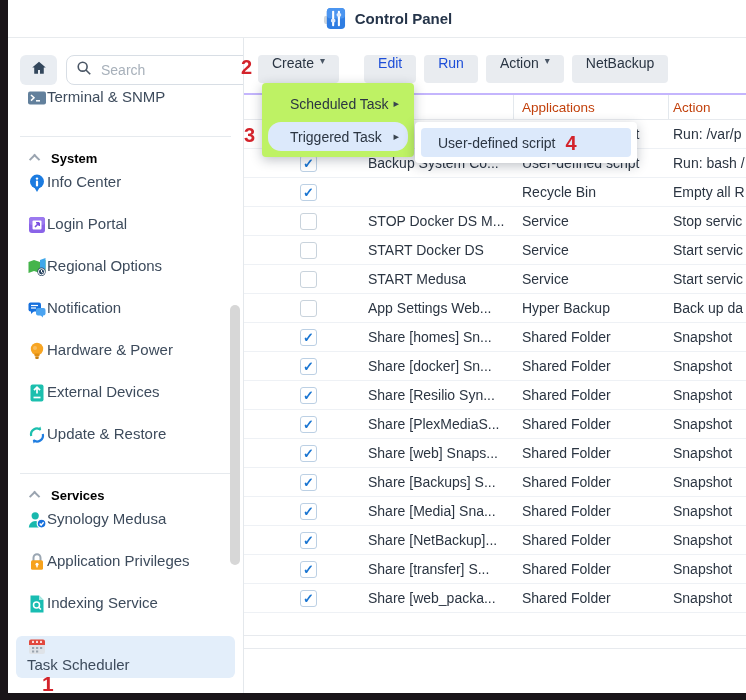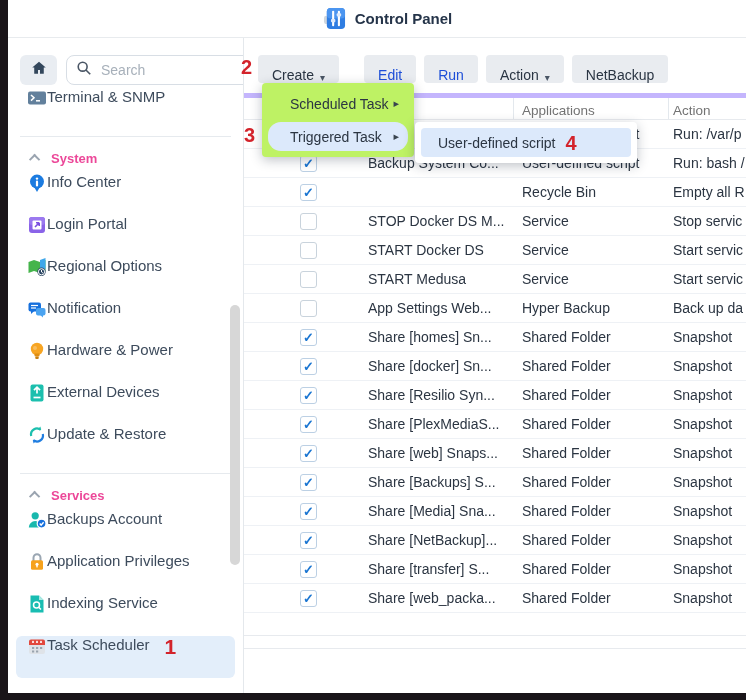--- a/index.html
+++ b/index.html
@@ -29,41 +29,41 @@
     display:flex; align-items:center; justify-content:center; flex:none; }
   .search-box { flex:1; height:30px; border:1px solid #d8dee5; border-radius:8px;
     background:#fff; display:flex; align-items:center; padding:0 9px; gap:7px; }
   .search-box input { border:none; outline:none; flex:1; min-width:0;
     font-size:14px; color:#15803d; background:transparent; font-family:inherit; }
   .search-box input::placeholder { color:#a7b0ba; }
   .side-item { height:42px; display:flex; align-items:flex-start; 
     margin:0 8px; padding:0 8px 0 11px; border-radius:6px;
     font-size:15px; color:#3d4b5c; cursor:default; }
   .side-item.first { margin-top:3px; }
-  .side-item.selected { background:#e3eefa; }
+  .side-item.selected { background:#e3eefa;flex-direction:column; }
   .side-item .ic { width:20px; height:20px; flex:none; display:flex; }
   .side-divider { border-top:1px solid #e6eaee; margin:6px 12px; }
   .side-section { height:30px; display:flex; align-items:center; gap:11px;
-    padding-left:24px; color:#ec4899; font-weight:bold; font-size:13px; }
+    padding-left:24px; color:#000000; font-weight:bold; font-size:13px; }
   .chev { width:8px; height:8px; border-top:2px solid #9aa4b0; border-left:2px solid #9aa4b0;
     transform:rotate(45deg) translateY(2px); flex:none; }
   .side-scroll { position:absolute; right:3px; top:267px; width:10px; height:260px;
     background:#d7d7d7; border-radius:6px; }
   
   .toolbar { height:55px; display:flex; align-items:flex-start;
     padding:17px 0 0 14px; gap:8px; }
   .btn { height:28px; padding:0 14px; background:#e9ecf0; border:none; border-radius:4px;
-    font-size:14px; color:#2a3543; display:flex; align-items:flex-end; gap:6px;
+    font-size:14px; color:#2a3543; display:flex; align-items:flex-start; gap:6px;
     font-family:inherit; cursor:pointer; white-space:nowrap; }
   .btn.disabled { color:#1d4ed8; }
   .btn.gap-left { margin-left:17px; }
   .btn .caret { font-size:10px; color:#4a5665; }
   
-  .grid-header { height:27px; border-top:5px solid #c4b5fd; border-bottom:1px solid #e7eaee;
-    position:relative; font-size:13.5px; color:#737373; }
+  .grid-header { height:27px; border-top:2px solid #c4b5fd; border-bottom:1px solid #e7eaee;
+    position:relative; font-size:13.5px; color:#c2410c; }
   .grid-header .h-app { position:absolute; left:278px; line-height:26px; }
   .grid-header .h-action { position:absolute; left:429px; line-height:26px; }
   .vsep { position:absolute; top:0; bottom:0; width:1px; background:#e3e8ed; }
   .grid-row { height:29px; border-bottom:1px solid #eef1f5; position:relative;
     font-size:14px; color:#2b3542; white-space:nowrap; }
   .cell-cb { position:absolute; left:56px; top:6px; width:17px; height:17px;
     border:1px solid #c9d3dc; border-radius:3px; background:#fff;
     display:flex; align-items:center; justify-content:center;
     font-size:13px; font-weight:bold; color:#1b76d2; }
   .cell-cb.checked { border-color:#bcd0e4; }
@@ -231,21 +231,21 @@
           </div>
           <div class="side-item">
             <span class="ic">
               <svg width="20" height="20" viewBox="0 0 20 20">
                 <circle cx="8.2" cy="5.8" r="3.6" fill="#19b8ad"></circle>
                 <path d="M1.8 17.5 a6.4 6.4 0 0 1 12.8 0 z" fill="#19b8ad"></path>
                 <circle cx="14.6" cy="13.6" r="4.4" fill="#1670dd" stroke="#fff" stroke-width="1.2"></circle>
                 <path d="M12.7 13.6 l1.4 1.5 2.5 -2.8" stroke="#fff" stroke-width="1.4" fill="none"></path>
               </svg>
             </span>
-            <span>Backups Account</span>
+            <span>Synology Medusa</span>
           </div>
           <div class="side-item">
             <span class="ic">
               <svg width="20" height="20" viewBox="0 0 20 20">
                 <path d="M6.5 9 V5.8 a3.5 3.5 0 0 1 7 0 V9" stroke="#9aa6b2" stroke-width="2" fill="none"></path>
                 <rect x="4" y="8.2" width="12" height="9.5" rx="1.5" fill="#f6a21c"></rect>
                 <circle cx="10" cy="12.2" r="1.5" fill="#fff"></circle>
                 <rect x="9.3" y="12.8" width="1.4" height="2.8" rx="0.7" fill="#fff"></rect>
               </svg>
             </span>

